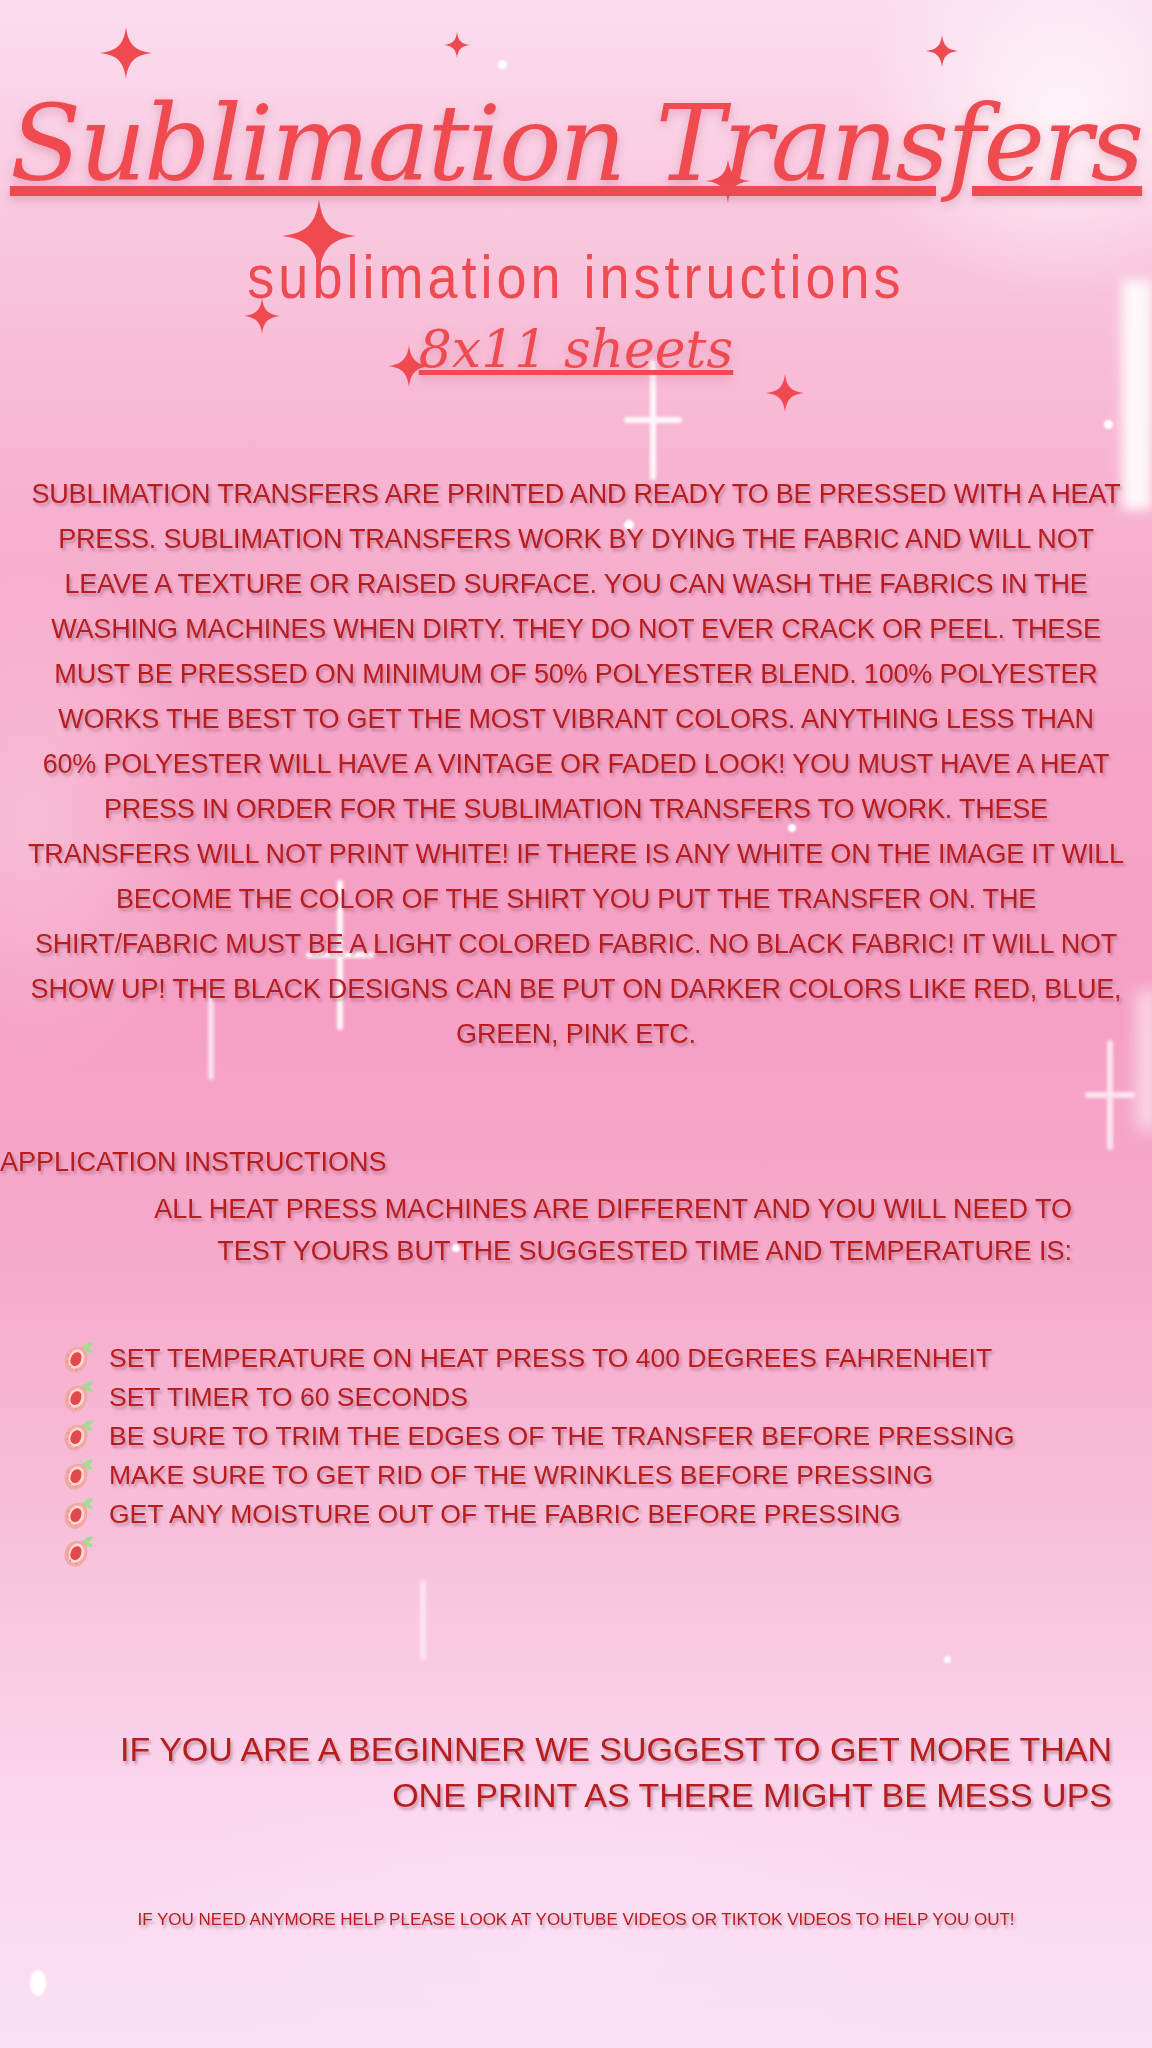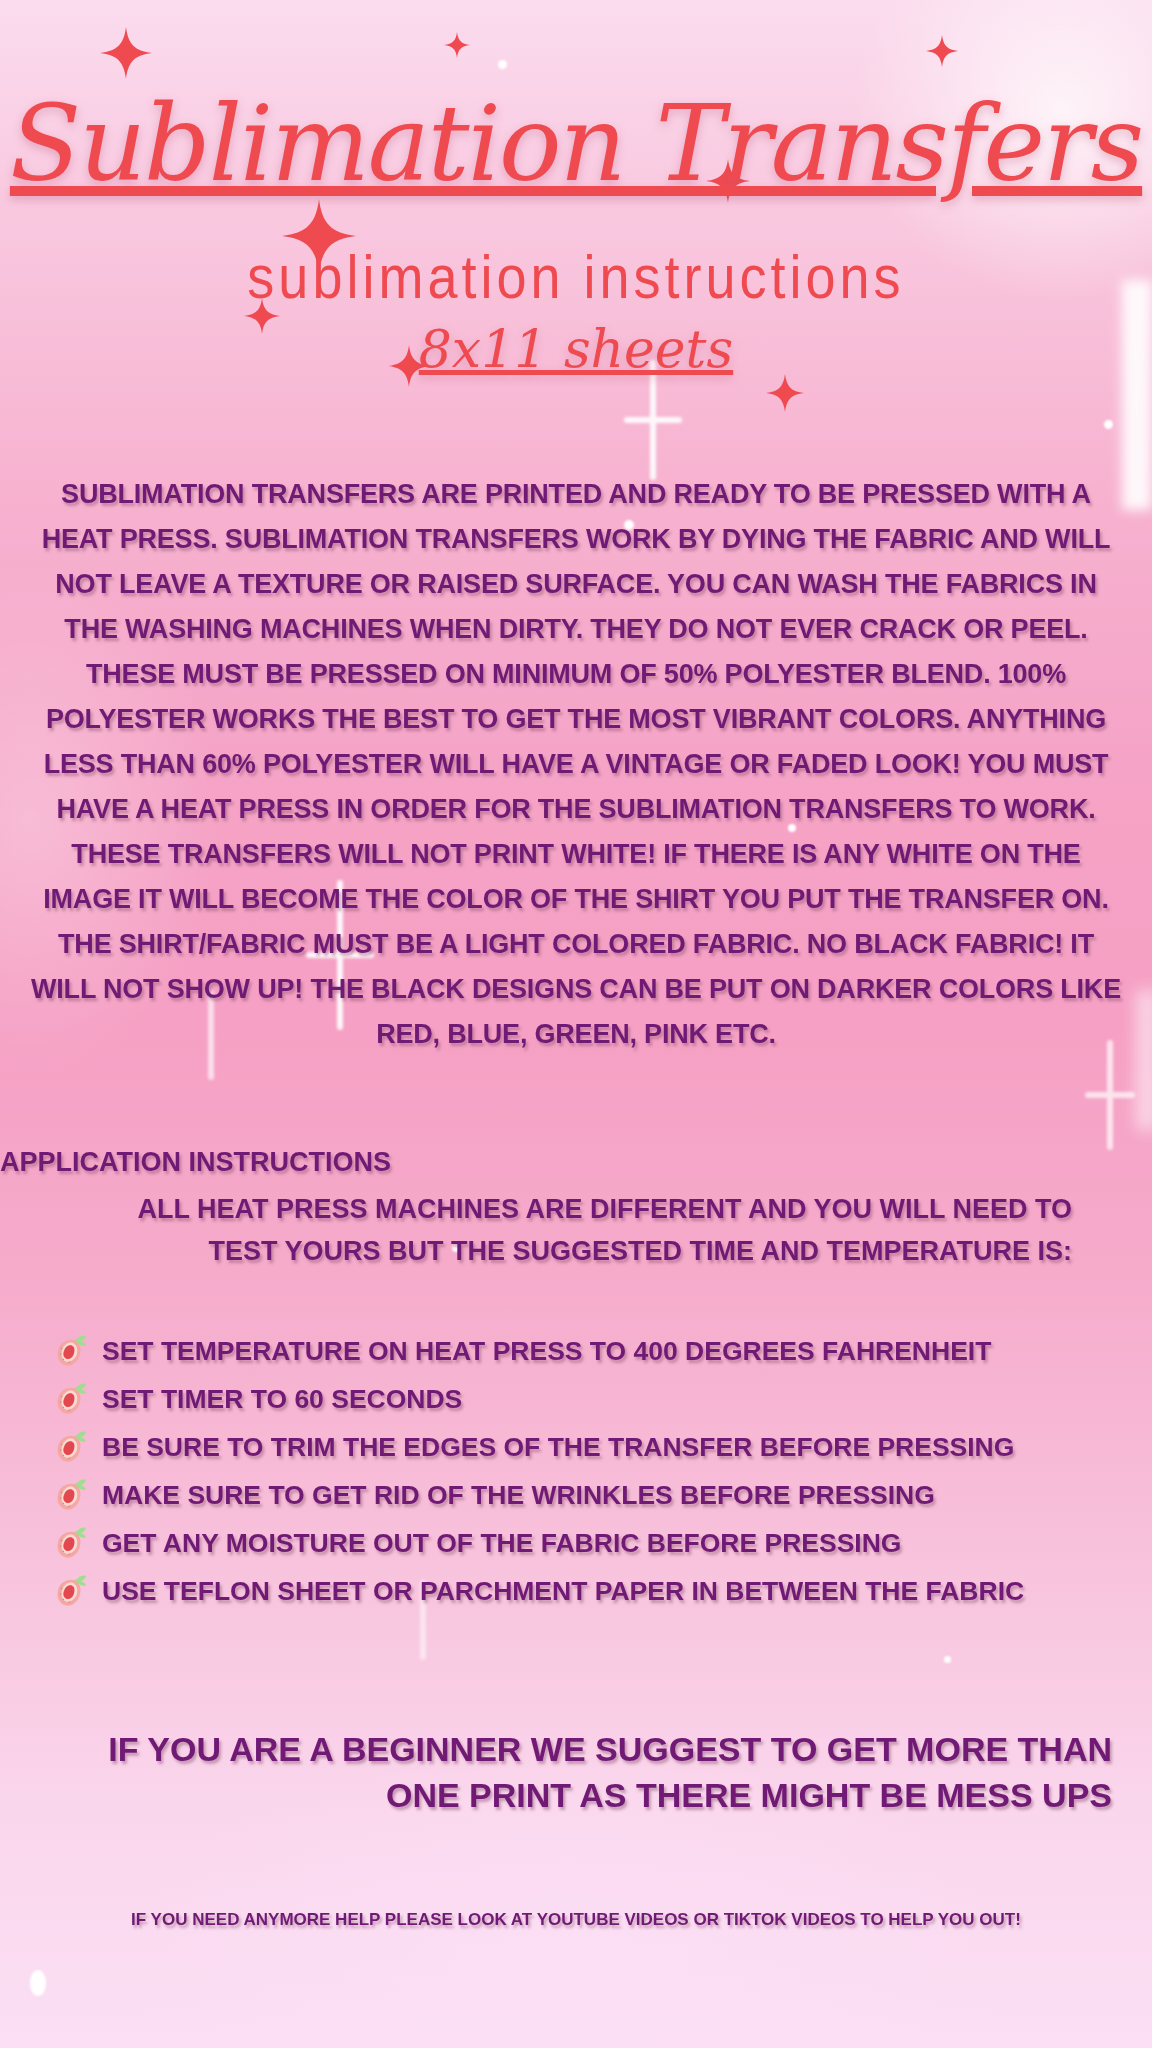--- a/index.html
+++ b/index.html
@@ -67,38 +67,38 @@
     transform:scaleY(1.12);transform-origin:top center;
   }
   .sheets{
     position:absolute;top:316px;left:0;right:0;text-align:center;
     font-size:52px;line-height:1.3;
     text-shadow:0 4px 10px rgba(190,90,120,.3);
   }
 
   
   .blk{
-    color:#701a75;font-weight:700;
+    color:#b91c1c;font-weight:400;
     text-shadow:2px 3px 3px rgba(130,75,105,.45);
   }
   .paragraph{
     position:absolute;top:472px;left:28px;right:28px;text-align:center;
     font-size:27px;line-height:45px;letter-spacing:-0.2px;
   }
   .app-head{
     position:absolute;top:1142px;left:0;right:0;text-align:left;
     font-size:27px;line-height:40px;
   }
   .app-intro{
     position:absolute;top:1188px;left:80px;right:80px;text-align:right;
     font-size:27px;line-height:42px;
   }
   .steps{
     position:absolute;top:1332px;left:52px;right:30px;
-    display:flex;flex-direction:column;gap:9px;list-style:none;margin:0;padding:0;
+    display:flex;flex-direction:column;list-style:none;margin:7px;padding:0;
   }
   .step{display:flex;align-items:center;gap:12px;font-size:26.5px;line-height:39px;}
   .berry{width:38px;height:38px;flex:0 0 38px;}
   .berry svg{display:block;width:100%;height:100%;}
   .note-beginner{
     position:absolute;top:1726px;left:40px;right:40px;text-align:right;
     font-size:34px;line-height:46px;
   }
   .note-help{
     position:absolute;top:1894px;left:60px;right:60px;text-align:center;
@@ -272,18 +272,17 @@
           <path fill="#9fdd92" d="M27 6c2-3 6-4 9-3-1 3-3 5-6 6 3 0 5 2 6 4-3 1-6 0-8-2 0 3-1 5-3 6-1-3-1-6 0-8-2-1-2-2 2-3z"></path>
           <path fill="#f3a8a4" d="M26 9c4 3 5 9 3 15-2 7-9 12-15 10C7 32 4 24 7 16c2-6 8-9 13-9 3 0 5 1 6 2z"></path>
           <path fill="#fbdad4" d="M24 12c3 2 3 7 2 11-2 5-7 8-11 7-5-2-6-8-4-13 2-5 6-7 9-7 2 0 3 1 4 2z"></path>
           <path fill="#e2484e" d="M22 14c2 1 2 5 1 8-1 4-5 6-8 5-3-1-4-5-2-9 1-3 4-5 6-5 1 0 2 0 3 1z"></path>
           <circle cx="10" cy="16" r="0.8" fill="#d98383"></circle>
           <circle cx="9" cy="22" r="0.8" fill="#d98383"></circle>
           <circle cx="12" cy="28" r="0.8" fill="#d98383"></circle>
           <circle cx="18" cy="31" r="0.8" fill="#d98383"></circle>
         </svg>
       </span>
-    <span>USE TEFLON SHEET OR PARCHMENT PAPER IN BETWEEN THE FABRIC</span>
   </li>
 </ul>
 
 <div class="note-beginner blk">IF YOU ARE A BEGINNER WE SUGGEST TO GET MORE THAN ONE PRINT AS THERE MIGHT BE MESS UPS</div>
 <div class="note-help blk">IF YOU NEED ANYMORE HELP PLEASE LOOK AT YOUTUBE VIDEOS OR TIKTOK VIDEOS TO HELP YOU OUT!</div>
 
 </body></html>

